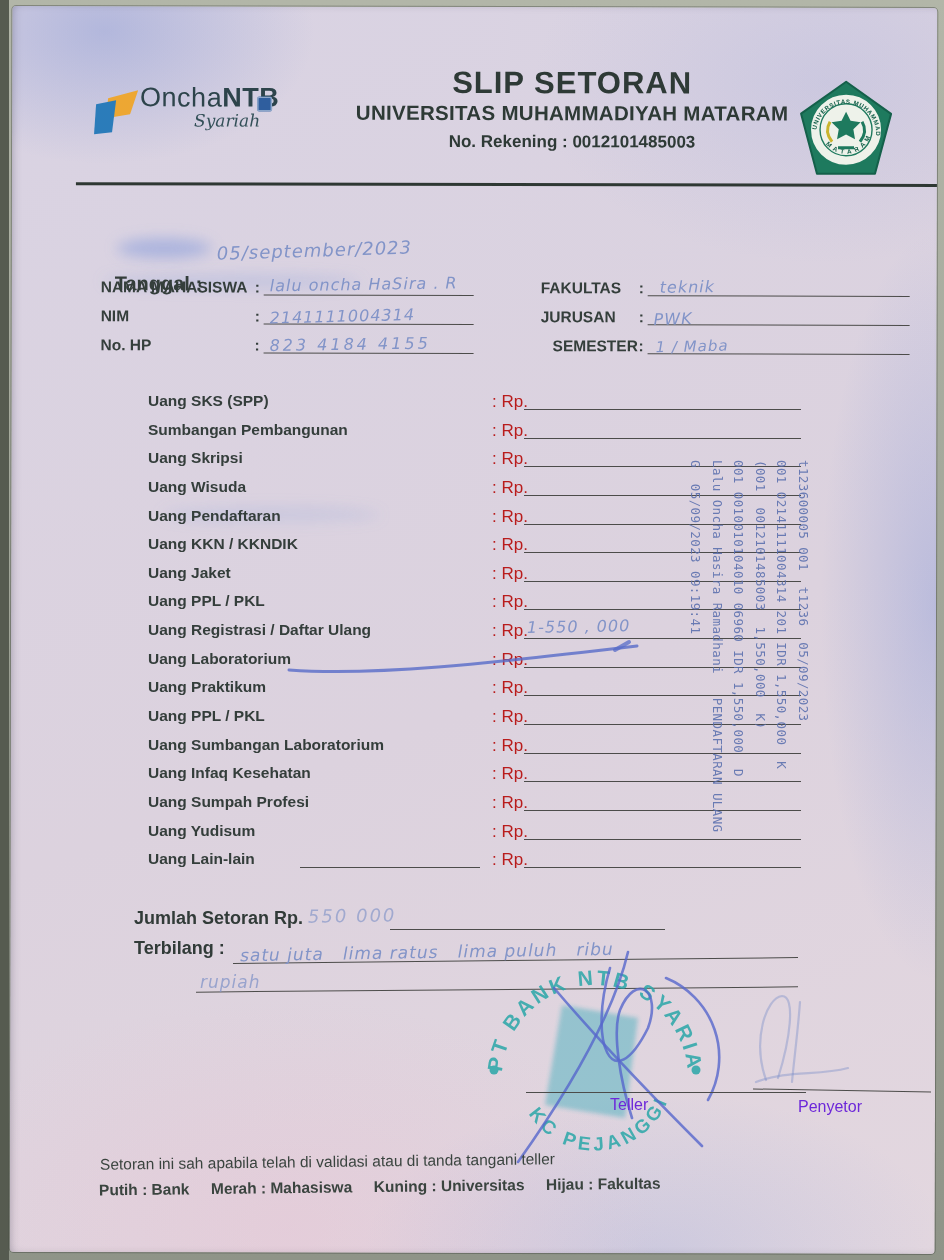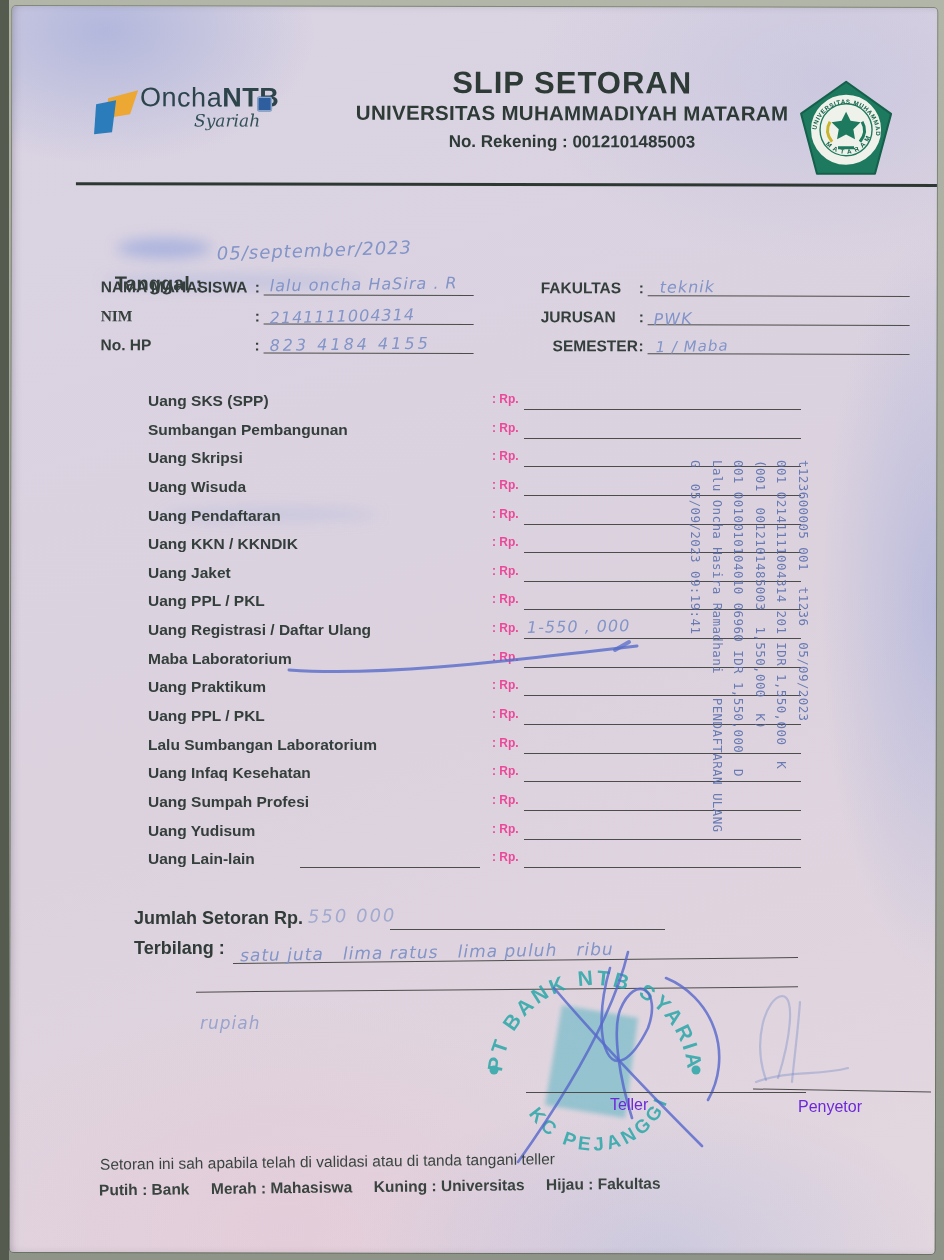--- a/index.html
+++ b/index.html
@@ -33,21 +33,21 @@
   #subtitle{font-size:20.5px;font-weight:800;color:#2e3a36;letter-spacing:.3px;}
   #account{font-size:17px;font-weight:700;color:#2e3a36;}
   #header-rule{height:3px;background:#2e3833;}
   
   .flabel{font-size:15.5px;font-weight:700;}
   .fline{border-bottom:1.6px solid #4c4c4a;}
   
   #items{position:absolute;left:0;top:388px;width:944px;}
   .irow{position:relative;height:28.65px;text-align:right;}
   .ilabel{position:absolute;left:148px;top:4px;font-size:15.5px;font-weight:700;color:#343e3b;}
-  .irp{position:absolute;left:492px;top:4px;font-size:12px;font-weight:700;color:#ec4899;}
+  .irp{position:absolute;left:492px;top:4px;font-size:17px;font-weight:400;color:#b91c1c;}
   .iline{position:absolute;left:524px;right:143px;top:21px;border-bottom:1.6px solid #4c4c4a;}
   .lline{position:absolute;left:300px;right:464px;top:21px;border-bottom:1.6px solid #4c4c4a;}
   
   #validation{
     position:absolute;left:548px;top:594px;width:400px;height:132px;
     transform:rotate(90deg);
     font-family:"DejaVu Sans Mono",monospace;font-size:12.5px;line-height:21.5px;
     color:#5a6fae;opacity:.88;letter-spacing:.4px;
   }
   .vline{white-space:pre;}
@@ -112,21 +112,21 @@
   <div class="abs fline" id="header-rule" style="left:64px;top:176px;width:861px;border:none;"></div>
 
   <div class="abs flabel printed" style="left:103px;top:222px;font-size:20px;margin-top:44px;">Tanggal :</div>
   <div class="abs hand" style="left:205px;top:233px;font-size:18px;transform:rotate(-2deg);">05/september/2023</div>
 
   <div class="abs flabel printed" style="left:89px;top:272px;">NAMA MAHASISWA</div>
   <div class="abs flabel printed" style="left:243px;top:272px;">:</div>
   <div class="abs fline" style="left:252px;top:288px;width:210px;"></div>
   <div class="abs hand" style="left:258px;top:268px;font-size:16px;transform:rotate(-1deg);">lalu oncha HaSira . R</div>
 
-  <div class="abs flabel printed" style="left:89px;top:301px;font-family:Liberation Serif, serif;">NIM</div>
+  <div class="abs flabel printed" style="left:89px;top:301px;">NIM</div>
   <div class="abs flabel printed" style="left:243px;top:301px;">:</div>
   <div class="abs fline" style="left:252px;top:317px;width:210px;"></div>
   <div class="abs hand" style="left:258px;top:300px;font-size:16px;transform:rotate(-1.5deg);">2141111004314</div>
 
   <div class="abs flabel printed" style="left:89px;top:330px;">No. HP</div>
   <div class="abs flabel printed" style="left:243px;top:330px;">:</div>
   <div class="abs fline" style="left:252px;top:346px;width:210px;"></div>
   <div class="abs hand" style="left:258px;top:328px;font-size:16px;letter-spacing:3px;transform:rotate(-1deg);">823 4184 4155</div>
 
   <div class="abs flabel printed" style="left:529px;top:272px;">FAKULTAS</div>
@@ -187,36 +187,36 @@
       <span class="irp">: Rp.</span>
       <span class="iline"></span>
     </div>
     <div class="irow">
       <span class="ilabel">Uang Registrasi / Daftar Ulang</span>
       <span class="irp">: Rp.</span>
       <span class="iline"></span>
       <span class="hand" style="position:absolute;left:527px;top:0;font-size:16px;transform:rotate(-1deg);">1-550 , 000</span>
     </div>
     <div class="irow">
-      <span class="ilabel">Maba Laboratorium</span>
+      <span class="ilabel">Uang Laboratorium</span>
       <span class="irp">: Rp.</span>
       <span class="iline"></span>
     </div>
     <div class="irow">
       <span class="ilabel">Uang Praktikum</span>
       <span class="irp">: Rp.</span>
       <span class="iline"></span>
     </div>
     <div class="irow">
       <span class="ilabel">Uang PPL / PKL</span>
       <span class="irp">: Rp.</span>
       <span class="iline"></span>
     </div>
     <div class="irow">
-      <span class="ilabel">Lalu Sumbangan Laboratorium</span>
+      <span class="ilabel">Uang Sumbangan Laboratorium</span>
       <span class="irp">: Rp.</span>
       <span class="iline"></span>
     </div>
     <div class="irow">
       <span class="ilabel">Uang Infaq Kesehatan</span>
       <span class="irp">: Rp.</span>
       <span class="iline"></span>
     </div>
     <div class="irow">
       <span class="ilabel">Uang Sumpah Profesi</span>
@@ -251,21 +251,21 @@
   </div>
 
   <div class="abs big-label" style="left:134px;top:908px;">Jumlah Setoran Rp.</div>
   <div class="abs tline" style="left:390px;top:929px;width:275px;"></div>
   <div class="abs hand" style="left:308px;top:905px;font-size:18px;opacity:.65;letter-spacing:2px;transform:rotate(-1deg);">550 000</div>
 
   <div class="abs big-label" style="left:134px;top:938px;">Terbilang :</div>
   <div class="abs tline" style="left:233px;top:960px;width:565px;transform:rotate(-0.6deg);"></div>
   <div class="abs tline" style="left:196px;top:989px;width:602px;transform:rotate(-0.5deg);"></div>
   <div class="abs hand" style="left:240px;top:942px;font-size:17px;white-space:pre;transform:rotate(-1deg);">satu juta   lima ratus   lima puluh   ribu</div>
-  <div class="abs hand" style="left:200px;top:972px;font-size:17px;opacity:.75;margin-top:41px;">rupiah</div>
+  <div class="abs hand" style="left:200px;top:972px;font-size:17px;opacity:.75;">rupiah</div>
 
   <svg class="abs" style="left:470px;top:950px;" width="340" height="235">
     <defs>
       <path id="stTop" d="M32 128 A 93 93 0 1 1 218 128"></path>
       <path id="stBot" d="M52 150 A 78 78 0 0 0 198 150"></path>
       <filter id="blurMe">
         <feGaussianBlur stdDeviation="2.2"></feGaussianBlur>
       </filter>
     </defs>
     <g opacity=".85">

